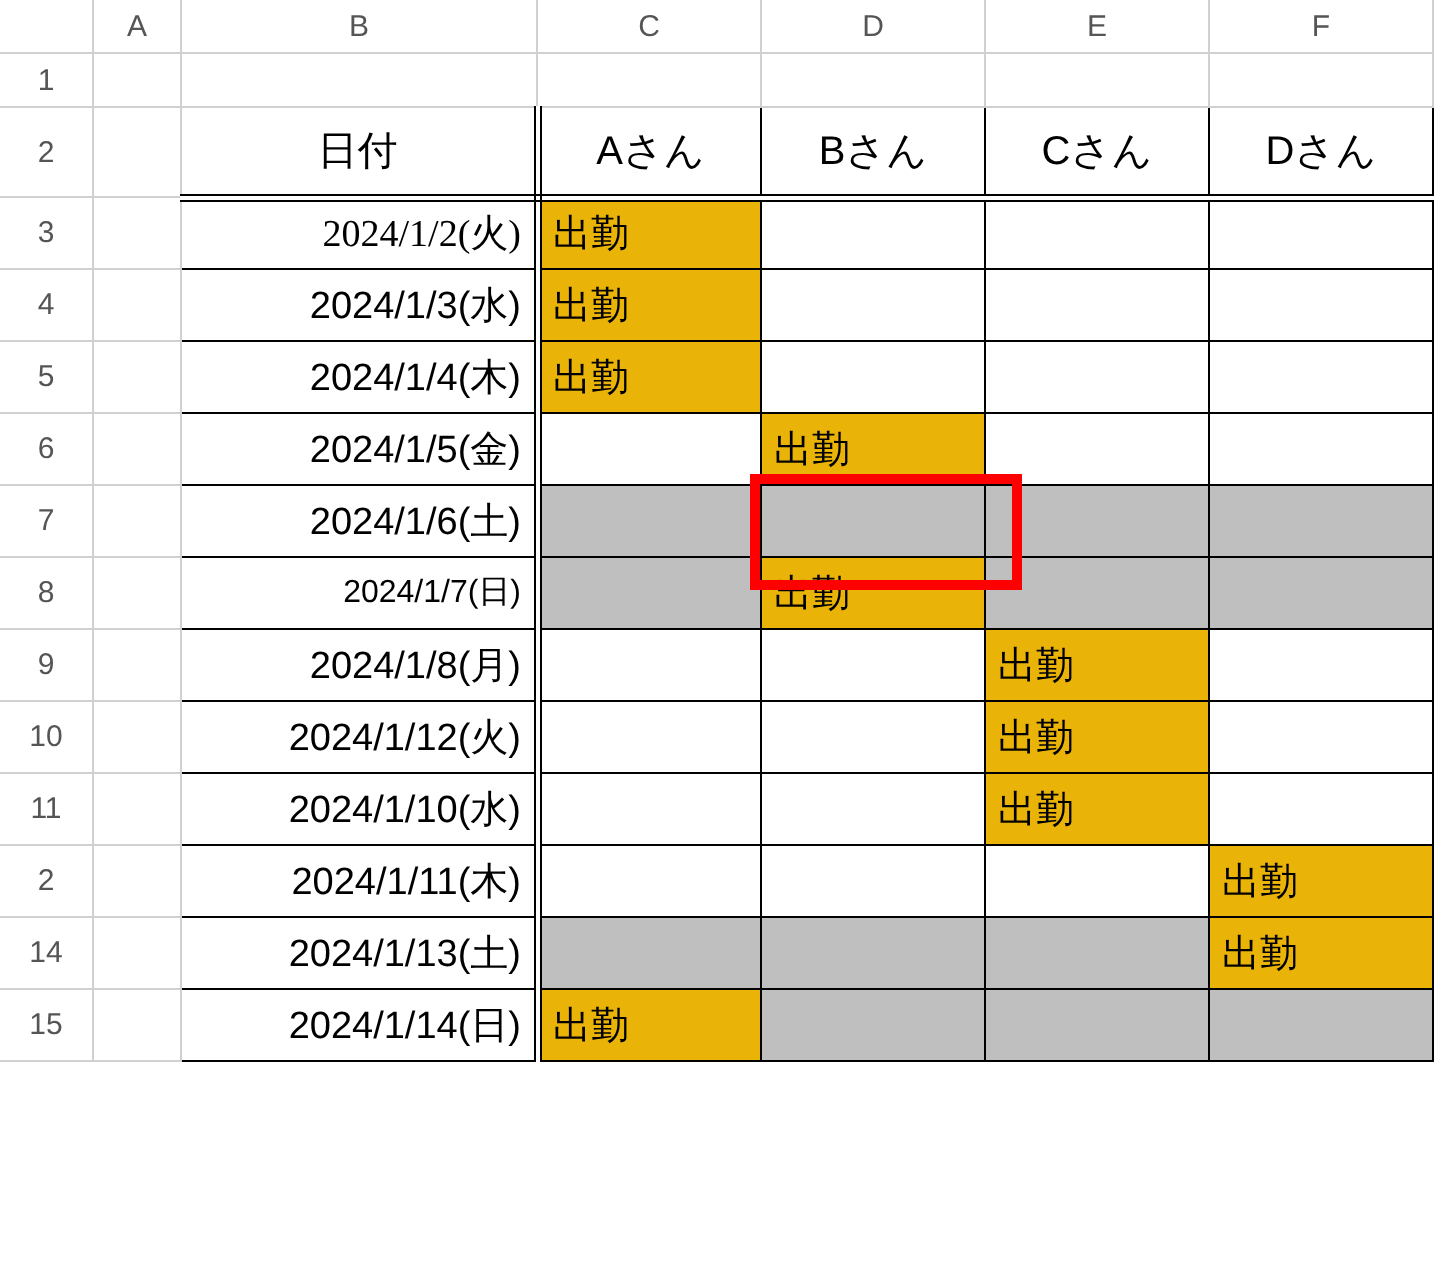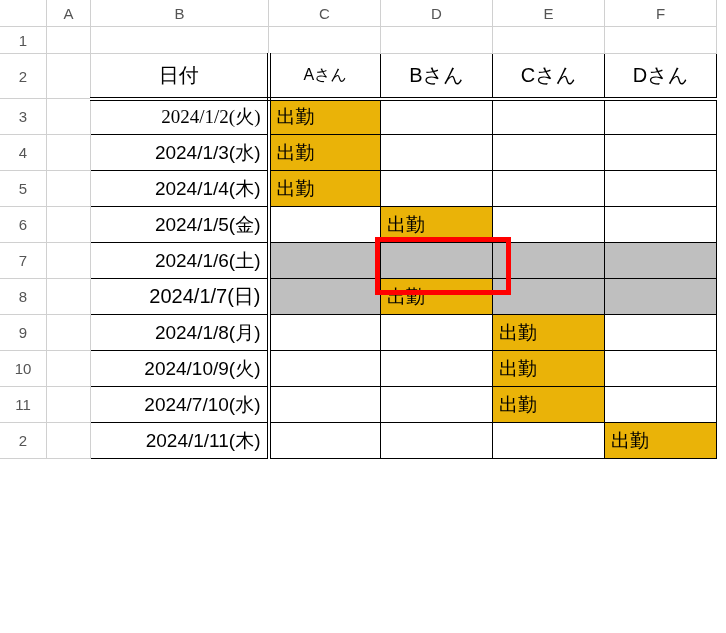--- a/index.html
+++ b/index.html
@@ -136,21 +136,21 @@
           <td class="cell"></td>
           <td class="cell"></td>
           <td class="cell"></td>
           <td class="cell"></td>
           <td class="cell"></td>
         </tr>
         <tr class="r2">
           <th class="rowhdr">2</th>
           <td class="cell"></td>
           <td class="cell inner b-top center b-left dbl-right dbl-bottom" style="font-size: 20px;">日付</td>
-          <td class="cell inner b-top center dbl-bottom" style="font-size: 16px;">Aさん</td>
+          <td class="cell inner b-top center dbl-bottom" style="font-size: 20px;">Aさん</td>
           <td class="cell inner b-top center dbl-bottom" style="font-size: 20px;">Bさん</td>
           <td class="cell inner b-top center dbl-bottom" style="font-size: 20px;">Cさん</td>
           <td class="cell inner b-top center dbl-bottom b-right" style="font-size: 20px;">Dさん</td>
         </tr>
         <tr class="r3">
           <th class="rowhdr">3</th>
           <td class="cell"></td>
           <td class="cell inner b-left dbl-right" style="text-align: right; font-size: 19px; font-family: Liberation Serif, serif;">2024/1/2(火)</td>
           <td class="cell inner left fill-yellow" style="font-size: 19px;">出勤</td>
           <td class="cell inner left"></td>
@@ -189,59 +189,77 @@
           <td class="cell"></td>
           <td class="cell inner b-left dbl-right" style="text-align: right; font-size: 19px; margin-top: 22px;">2024/1/6(土)</td>
           <td class="cell inner left fill-gray"></td>
           <td class="cell inner left fill-gray"></td>
           <td class="cell inner left fill-gray"></td>
           <td class="cell inner left b-right fill-gray"></td>
         </tr>
         <tr class="r8">
           <th class="rowhdr">8</th>
           <td class="cell"></td>
-          <td class="cell inner b-left dbl-right" style="text-align: right; font-size: 20px;">2024/1/7(日)</td>
+          <td class="cell inner b-left dbl-right" style="text-align: right; font-size: 16px;">2024/1/7(日)</td>
           <td class="cell inner left fill-gray"></td>
           <td class="cell inner left fill-yellow" style="font-size: 19px;">出勤</td>
           <td class="cell inner left fill-gray"></td>
           <td class="cell inner left b-right fill-gray"></td>
         </tr>
         <tr class="r9">
           <th class="rowhdr">9</th>
           <td class="cell"></td>
           <td class="cell inner b-left dbl-right" style="text-align: right; font-size: 19px;">2024/1/8(月)</td>
           <td class="cell inner left"></td>
           <td class="cell inner left"></td>
           <td class="cell inner left fill-yellow" style="font-size: 19px;">出勤</td>
           <td class="cell inner left b-right"></td>
         </tr>
         <tr class="r10">
           <th class="rowhdr">10</th>
           <td class="cell"></td>
-          <td class="cell inner b-left dbl-right" style="text-align: right; font-size: 19px;">2024/10/9(火)</td>
+          <td class="cell inner b-left dbl-right" style="text-align: right; font-size: 19px;">2024/1/12(火)</td>
           <td class="cell inner left"></td>
           <td class="cell inner left"></td>
           <td class="cell inner left fill-yellow" style="font-size: 19px;">出勤</td>
           <td class="cell inner left b-right"></td>
         </tr>
         <tr class="r11">
           <th class="rowhdr">11</th>
           <td class="cell"></td>
-          <td class="cell inner b-left dbl-right" style="text-align: right; font-size: 19px;">2024/7/10(水)</td>
+          <td class="cell inner b-left dbl-right" style="text-align: right; font-size: 19px;">2024/1/10(水)</td>
           <td class="cell inner left"></td>
           <td class="cell inner left"></td>
           <td class="cell inner left fill-yellow" style="font-size: 19px;">出勤</td>
           <td class="cell inner left b-right"></td>
         </tr>
         <tr class="r12">
           <th class="rowhdr">2</th>
           <td class="cell"></td>
           <td class="cell inner b-left dbl-right" style="text-align: right; font-size: 19px;">2024/1/11(木)</td>
           <td class="cell inner left"></td>
           <td class="cell inner left"></td>
           <td class="cell inner left"></td>
           <td class="cell inner left b-right fill-yellow" style="font-size: 19px;">出勤</td>
         </tr>
+        <tr class="r14">
+          <th class="rowhdr">14</th>
+          <td class="cell"></td>
+          <td class="cell inner b-left dbl-right" style="text-align: right; font-size: 19px;">2024/1/13(土)</td>
+          <td class="cell inner left fill-gray"></td>
+          <td class="cell inner left fill-gray"></td>
+          <td class="cell inner left fill-gray"></td>
+          <td class="cell inner left b-right fill-yellow" style="font-size: 19px;">出勤</td>
+        </tr>
+        <tr class="r15">
+          <th class="rowhdr">15</th>
+          <td class="cell"></td>
+          <td class="cell inner b-left dbl-right b-bottom" style="text-align: right; font-size: 19px;">2024/1/14(日)</td>
+          <td class="cell inner left b-bottom fill-yellow" style="font-size: 19px;">出勤</td>
+          <td class="cell inner left b-bottom fill-gray"></td>
+          <td class="cell inner left b-bottom fill-gray"></td>
+          <td class="cell inner left b-right b-bottom fill-gray"></td>
+        </tr>
       </tbody>
   </table>
 
   <div class="red-box" id="redbox" style="left: 374.5px; top: 236.5px; width: 136px; height: 58px;"></div>
 </div>
 
 </body></html>

